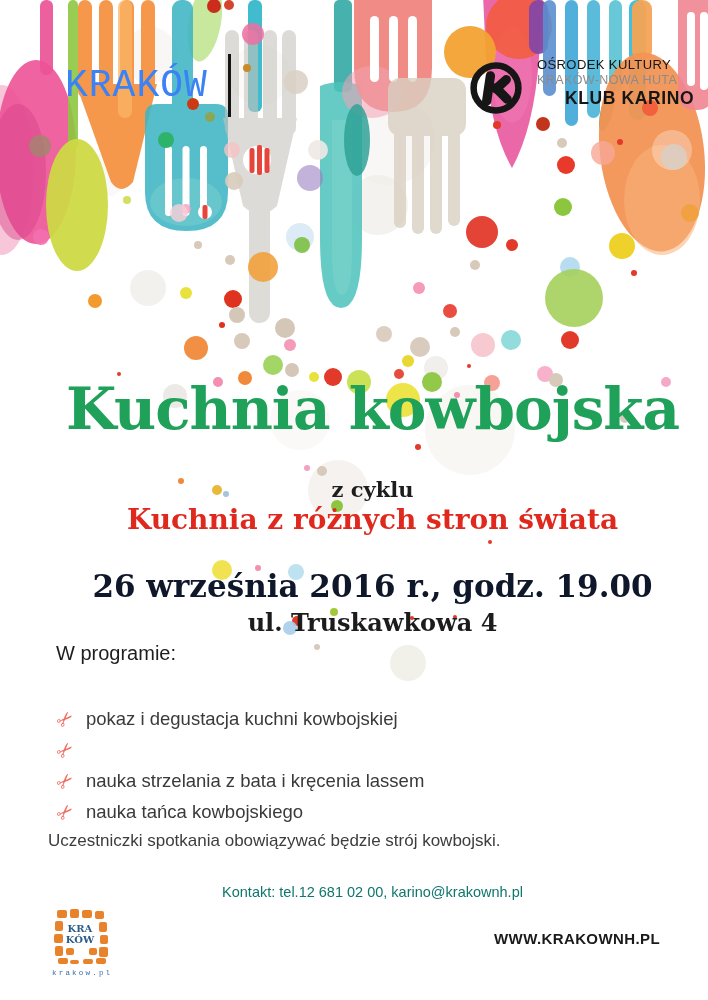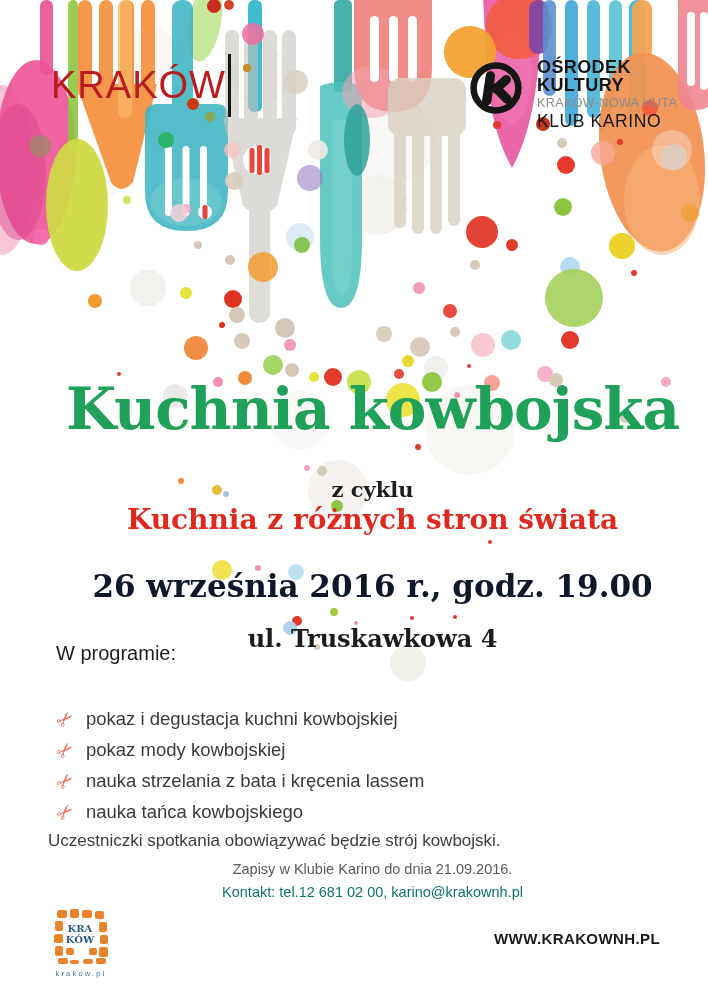--- a/index.html
+++ b/index.html
@@ -4,53 +4,53 @@
 <style>
   html,body{margin:0;padding:0;background:#ffffff;}
   .poster{
     position:relative;width:708px;height:1000px;background:#ffffff;
     overflow:hidden;font-family:"Liberation Sans",sans-serif;
   }
   .decor{position:absolute;left:0;top:0;z-index:0;}
   .layer{position:absolute;z-index:2;}
 
   
-  .city-logo{left:51px;top:64px;font-family:Liberation Sans, sans-serif;
-    font-size:38px;letter-spacing:1px;color:#b91c1c;}
+  .city-logo{left:65px;top:64px;font-family:Liberation Mono, monospace;
+    font-size:38px;letter-spacing:1px;color:#3b82f6;}
   .city-bar{left:228px;top:54px;width:3px;height:63px;background:#141414;}
 
   
   .karino-icon{left:468px;top:60px;width:56px;height:56px;}
   .org-lines{left:537px;top:58px;line-height:1;}
-  .org-line1{font-size:18px;font-weight:bold;color:#161616;letter-spacing:.4px;}
+  .org-line1{font-size:13px;font-weight:normal;color:#161616;letter-spacing:.4px;}
   .org-line2{font-size:12.5px;color:#8b8b8b;letter-spacing:.4px;margin-top:3px;}
-  .org-line3{font-size:17.5px;font-weight:normal;color:#161616;letter-spacing:.6px;margin-top:3px;}
+  .org-line3{font-size:17.5px;font-weight:bold;color:#161616;letter-spacing:.6px;margin-top:3px;margin-left:28px;}
 
   .serif{font-family:"DejaVu Serif",serif;font-weight:bold;}
   .centered{left:0;right:0;text-align:center;padding-left:37px;}
 
   .main-title{top:378px;font-size:58px;letter-spacing:-1px;color:#1fa15a;line-height:1.1;}
   .series-prefix{top:477px;font-size:21px;color:#1d1d1d;}
   .series-name{top:503px;font-size:28px;color:#e0291e;}
   .date-line{top:568px;font-size:31px;color:#0f172a;}
-  .address{top:624px;font-size:24px;color:#1c1c1c;}
+  .address{top:608px;font-size:24px;color:#1c1c1c;}
 
   .program-heading{left:56px;top:642px;font-size:20px;color:#1e1e1e;}
   .program-list{left:53px;top:708px;display:flex;flex-direction:column;gap:9px;}
   .program-item{display:flex;align-items:center;gap:9px;height:22px;}
   .scissors{width:24px;font-size:20px;color:#ef6e62;transform:rotate(-45deg);line-height:1;text-align:center;}
   .item-text{font-size:18.5px;color:#3a3a3a;}
 
   .admission{right:47px;top:796px;font-size:22px;color:#e0291e;text-align:right;left:auto;}
   .note{left:48px;top:831px;font-size:17px;color:#3d3d3d;}
   .signup{top:861px;font-size:14.5px;color:#5a5a5a;}
   .contact{top:884px;font-size:14.5px;color:#0f766e;}
 
   .krk-logo{left:52px;top:908px;width:58px;text-align:center;}
-  .krk-url{font-size:7.5px;letter-spacing:2.2px;color:#3f6fa8;margin-top:1px;}
+  .krk-url{font-size:7.5px;letter-spacing:2.2px;color:#3f6fa8;margin-top:1px;font-family:Liberation Mono, monospace;}
   .website{right:48px;top:930px;left:auto;font-size:15px;font-weight:bold;
     letter-spacing:.4px;color:#1a1a1a;}
 </style>
 </head>
 <body>
 
 <div class="poster">
 
   <svg class="decor" width="708" height="700" viewBox="0 0 708 700">
 
@@ -269,35 +269,33 @@
   <div class="layer centered serif address">ul. Truskawkowa 4</div>
 
   <div class="layer program-heading">W programie:</div>
   <div class="layer program-list">
     <div class="program-item">
       <span class="scissors">✂</span>
       <span class="item-text">pokaz i degustacja kuchni kowbojskiej</span>
     </div>
     <div class="program-item">
       <span class="scissors">✂</span>
-      <span class="item-text">pokaz mody kowbojskiej</span>
     </div>
     <div class="program-item">
       <span class="scissors">✂</span>
       <span class="item-text">nauka strzelania z bata i kręcenia lassem</span>
     </div>
     <div class="program-item">
       <span class="scissors">✂</span>
       <span class="item-text">nauka tańca kowbojskiego</span>
     </div>
   </div>
 
   <div class="layer note">Uczestniczki spotkania obowiązywać będzie strój kowbojski.</div>
 
-  <div class="layer centered signup">Zapisy w Klubie Karino do dnia 21.09.2016.</div>
   <div class="layer centered contact">Kontakt: tel.12 681 02 00, karino@krakownh.pl</div>
 
   <div class="layer krk-logo">
     <svg width="56" height="56" viewBox="0 0 56 56">
       <g fill="#e8822b">
         <rect x="4" y="2" width="10" height="8" rx="2"></rect>
           <rect x="17" y="1" width="9" height="9" rx="2"></rect>
         <rect x="29" y="2" width="10" height="8" rx="2"></rect>
           <rect x="42" y="3" width="9" height="8" rx="2"></rect>
         <rect x="46" y="14" width="8" height="10" rx="2"></rect>

